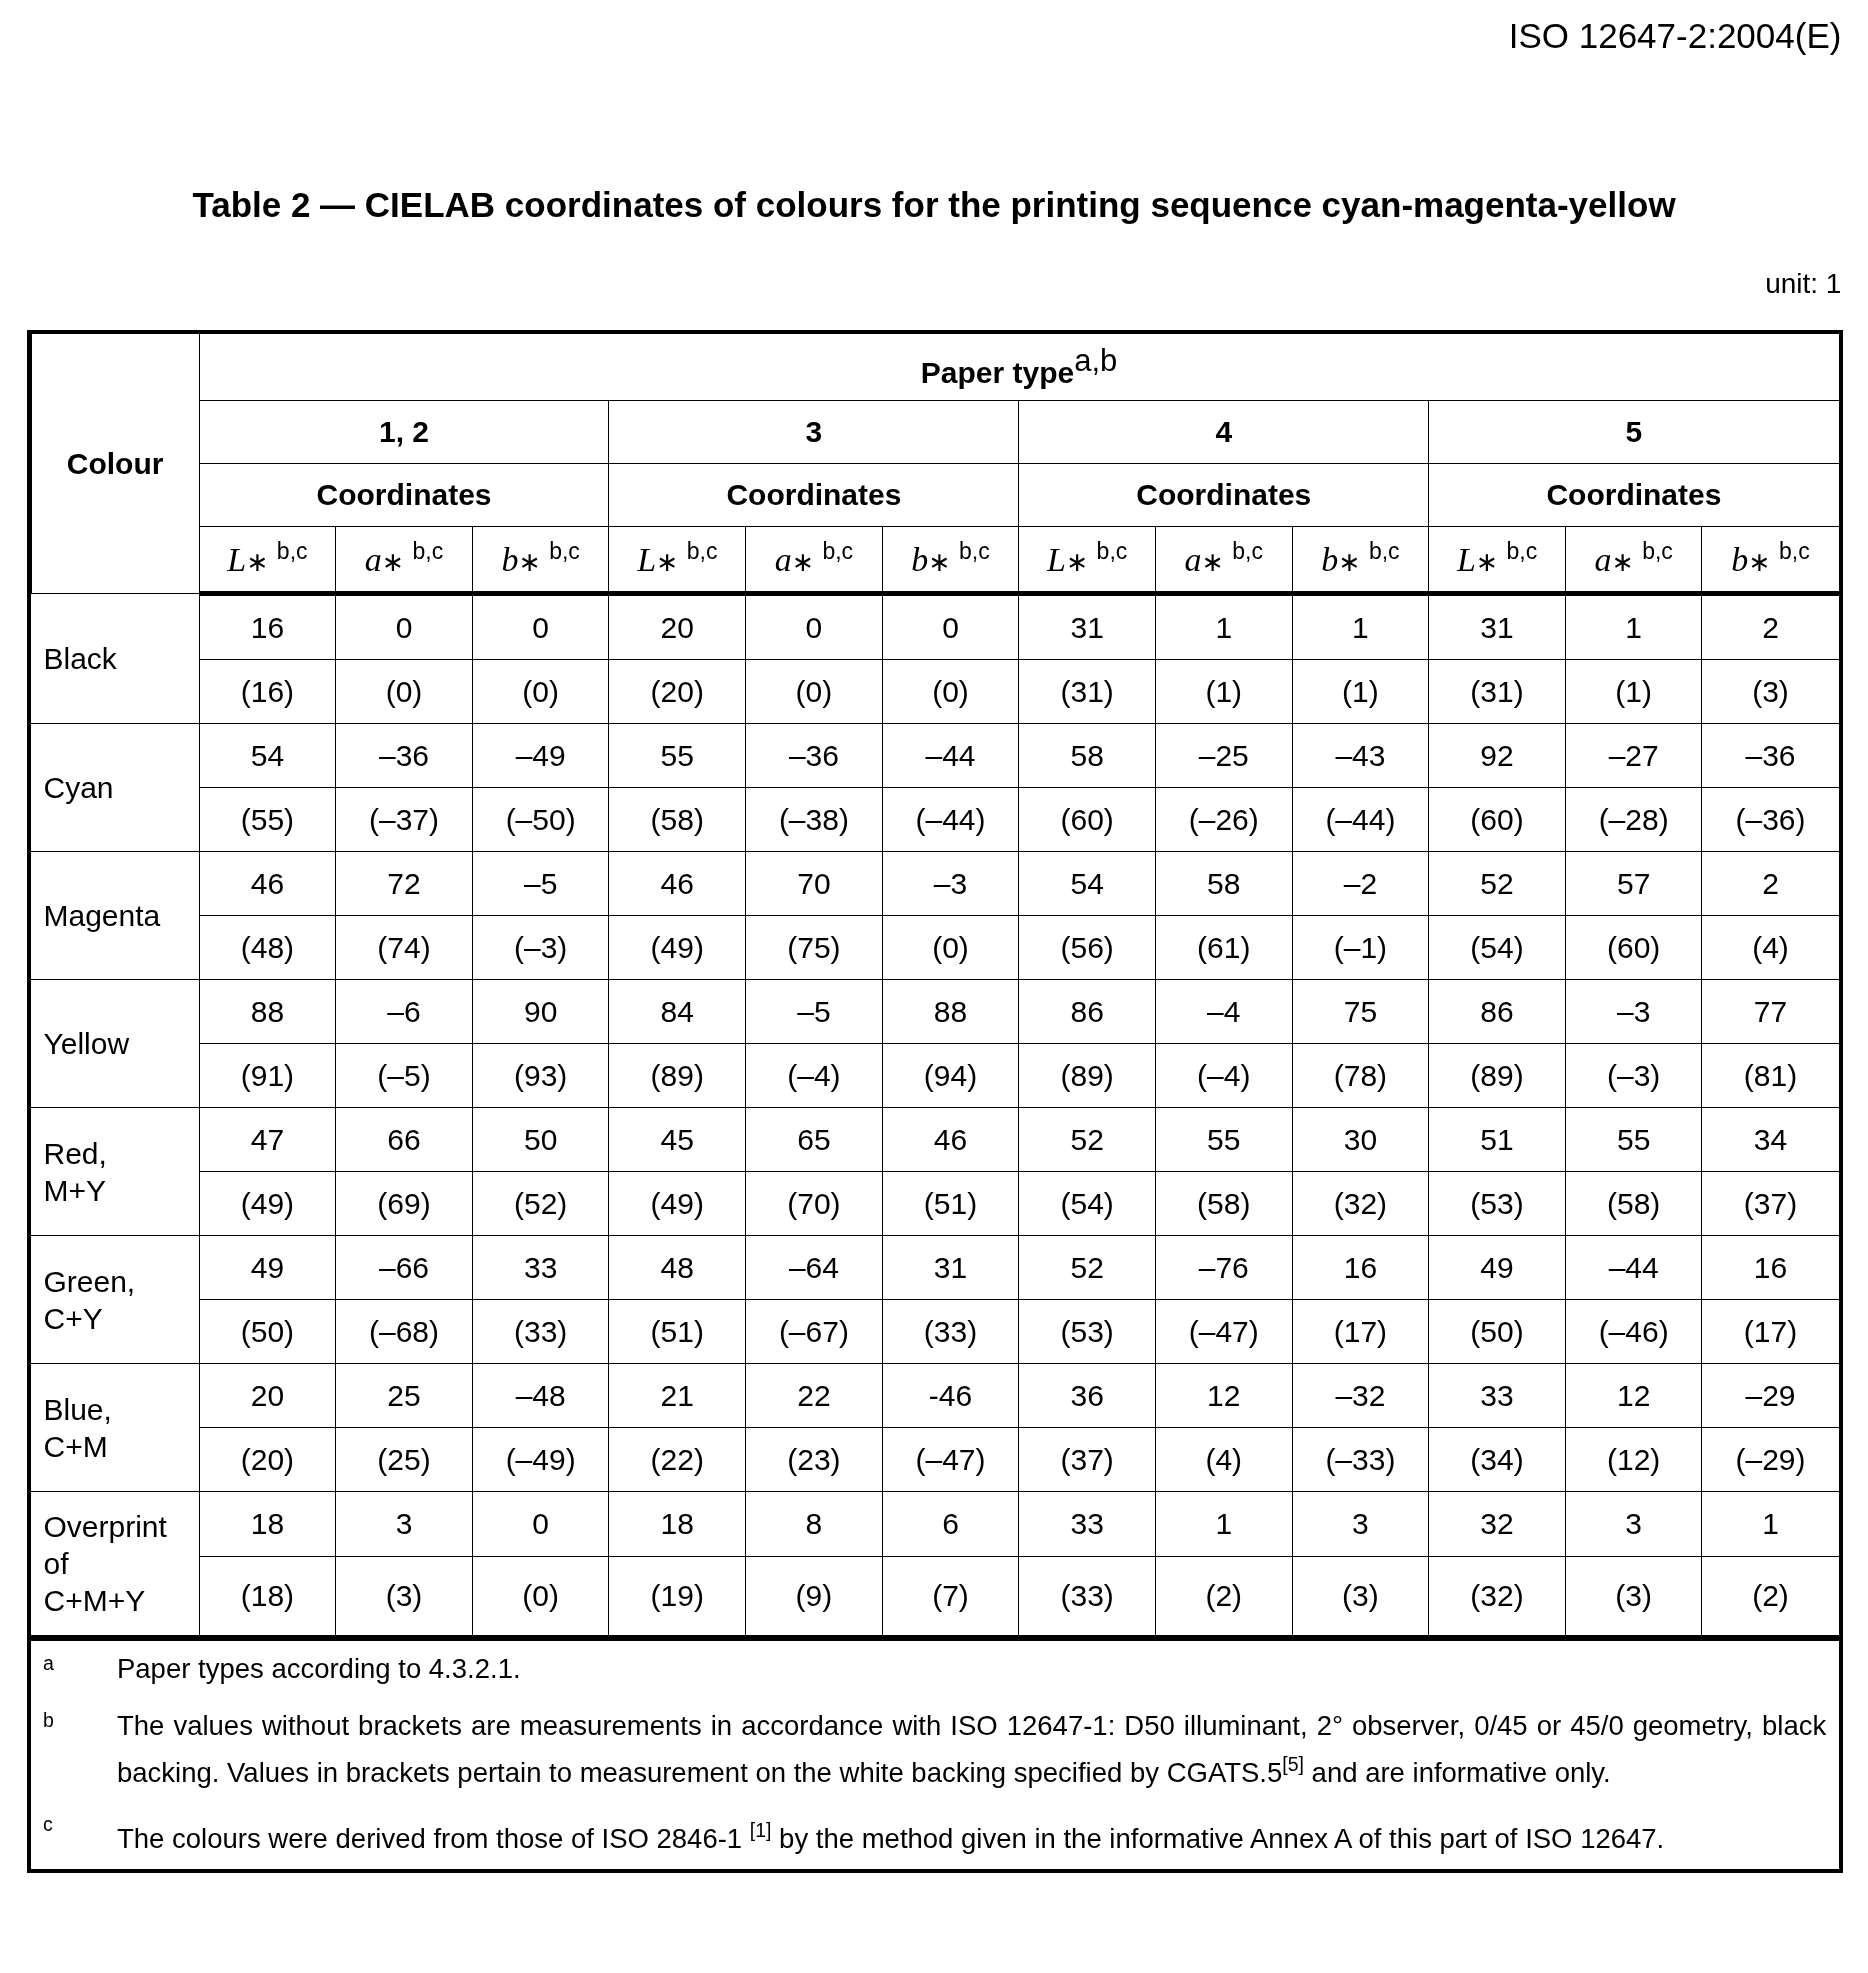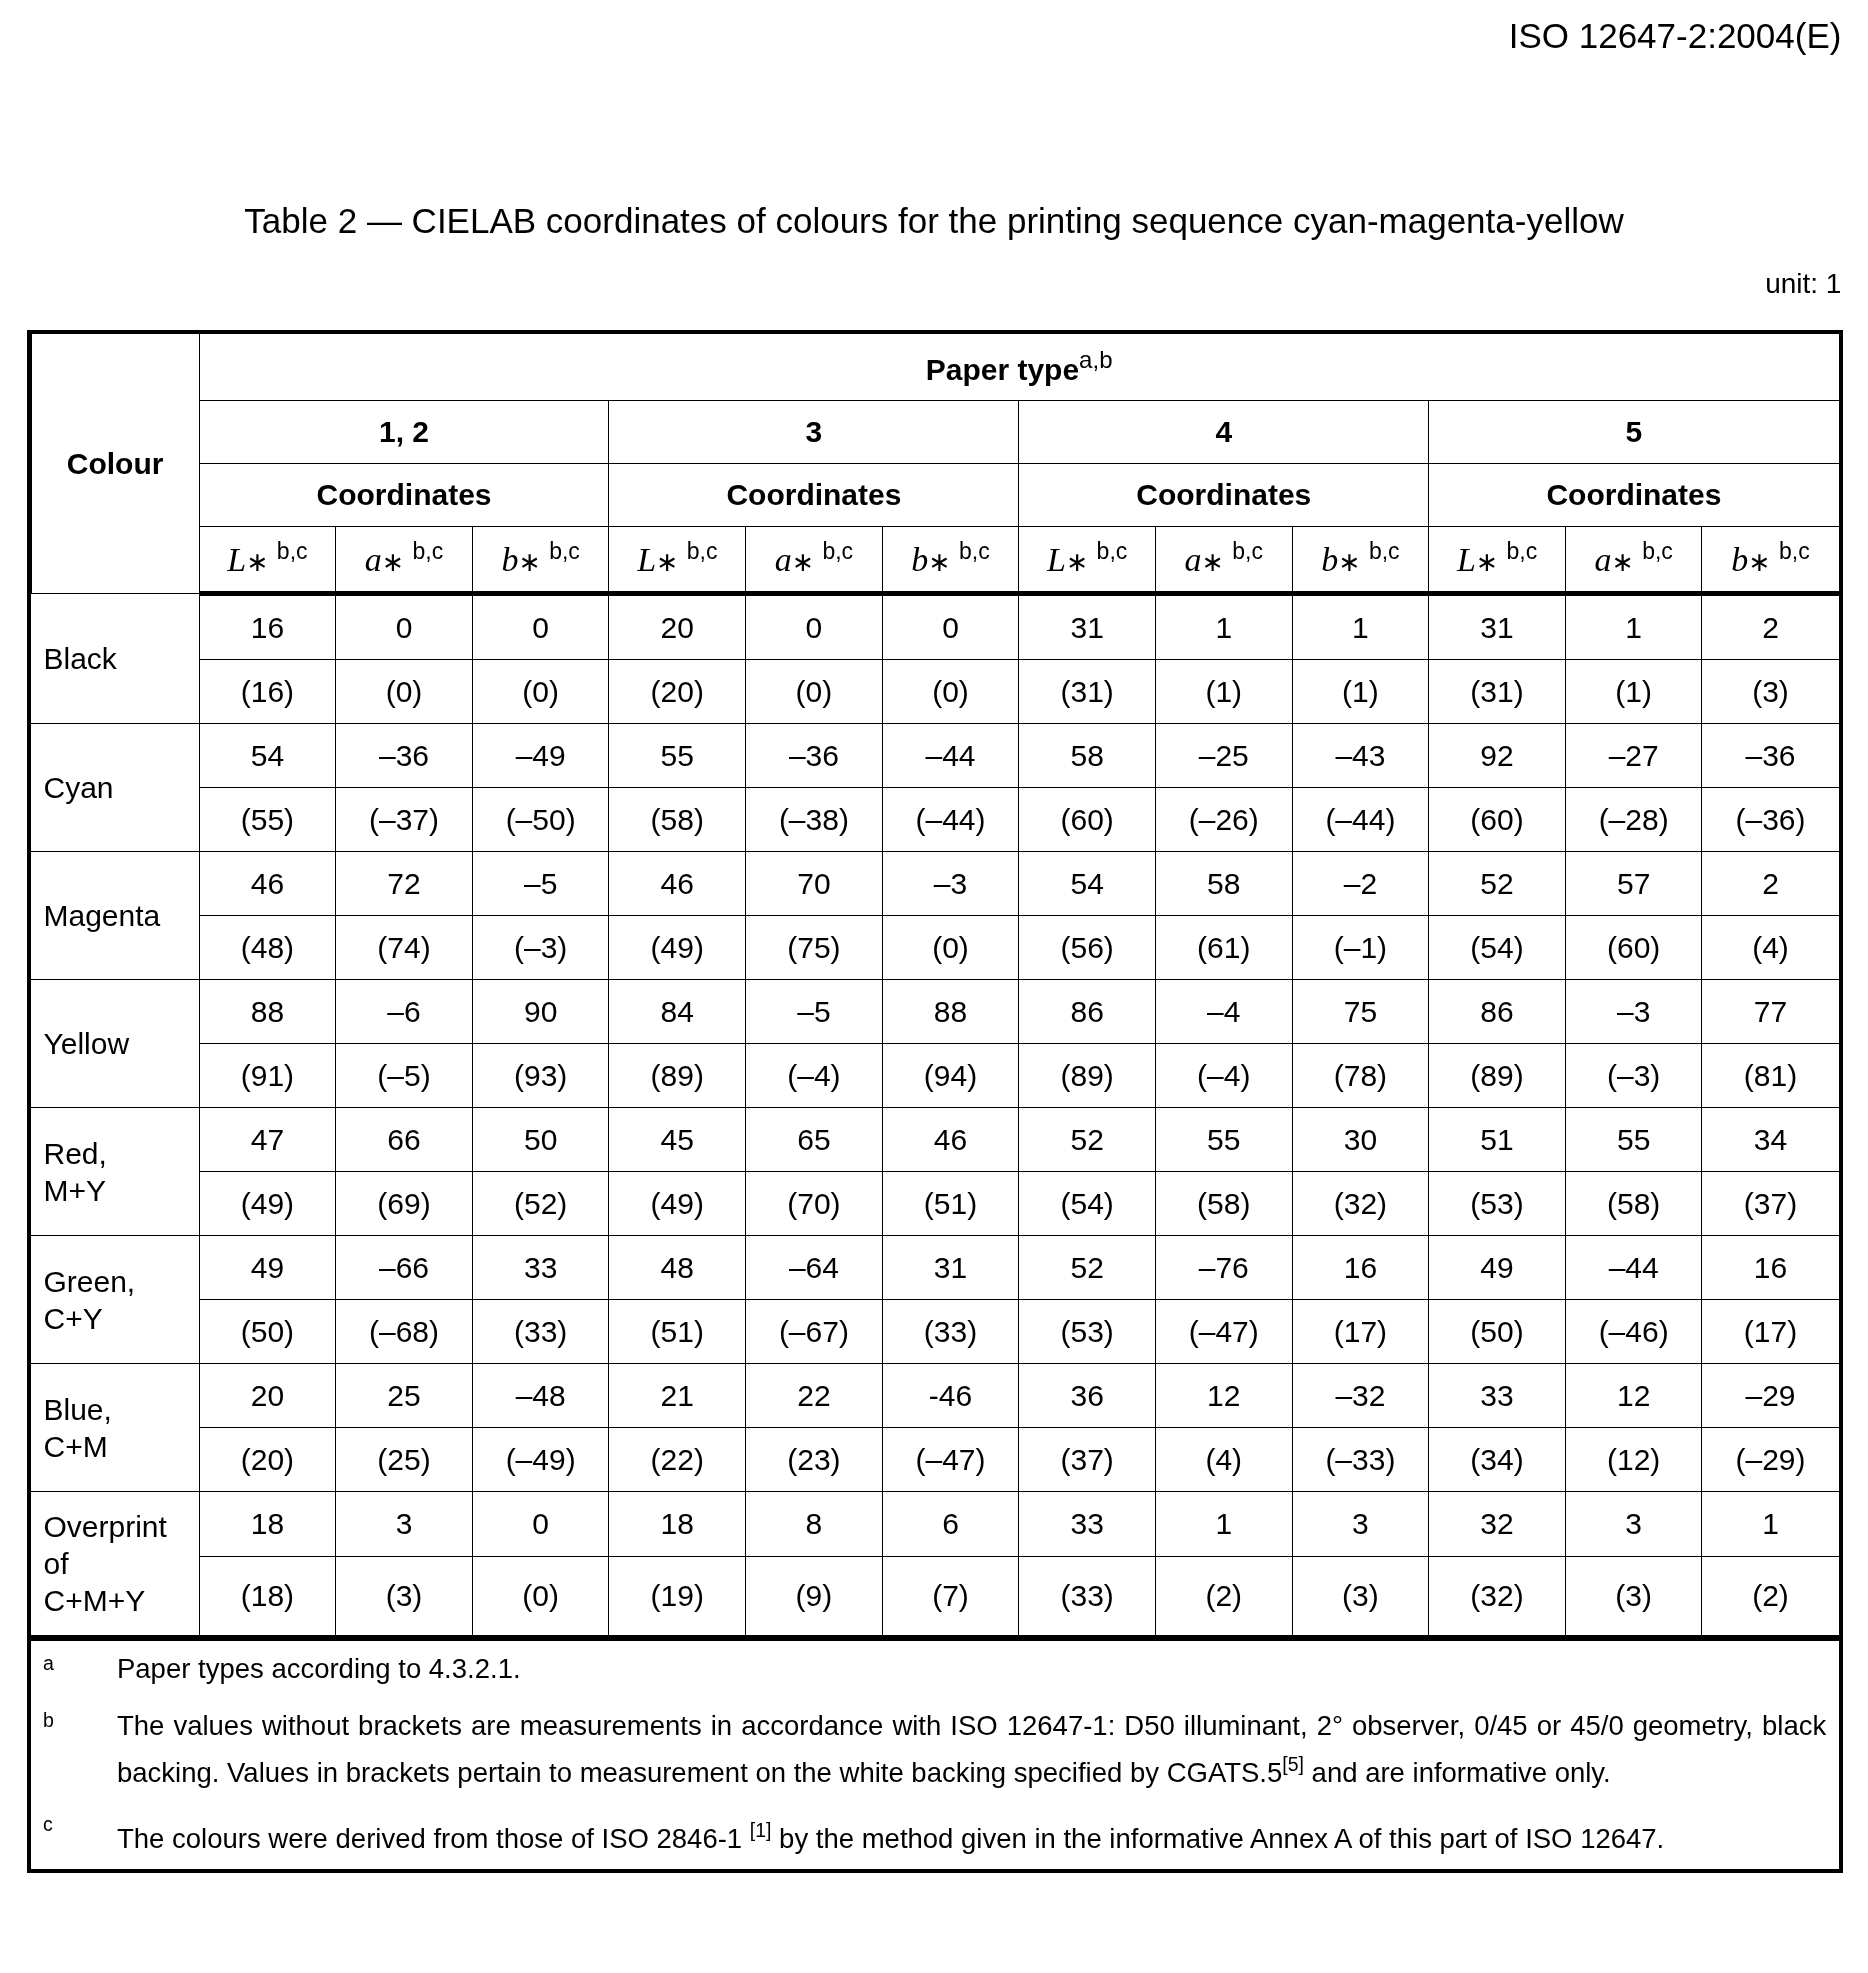--- a/index.html
+++ b/index.html
@@ -5,22 +5,22 @@
   html, body { margin: 0; padding: 0; background: #ffffff; }
   body {
     width: 1868px; height: 1974px; position: relative; overflow: hidden;
     font-family: "Liberation Sans", sans-serif; color: #000;
   }
   .doc-header {
     position: absolute; right: 26.6px; top: 16px;
     font-size: 35px; font-weight: normal; letter-spacing: 0px;
   }
   .table-title {
-    position: absolute; left: 0; width: 1868px; top: 201px; text-align: center;
-    font-size: 35px; font-weight: normal;
+    position: absolute; left: 0; width: 1868px; top: 185px; text-align: center;
+    font-size: 35px; font-weight: bold;
   }
   .unit {
     position: absolute; right: 26.6px; top: 268px; font-size: 28px;
   }
   .tbl-wrap {
     position: absolute; left: 26.6px; top: 330px; width: 1816px;
     border: 4.4px solid #000; box-sizing: border-box;
   }
   table.data {
     border-collapse: collapse; width: 100%; table-layout: fixed;
@@ -40,21 +40,21 @@
   tr.r-axis th sup { font-size: 23px; font-style: normal; font-family: "Liberation Sans", sans-serif; vertical-align: 12.4px; }
   th.colour-head { border-left: none; border-top: none; }
   tr.r-axis th { border-bottom: 5.3px solid #000; }
   table.data tr:first-child th { border-top: none; }
   table.data td.colour-name {
     text-align: left; padding-left: 12.4px; font-size: 30px; line-height: 37px; border-left: none;
   }
   tr.dr td { height: 63px; }
   tr.dr.sub td.val { }
   table.data tr td:last-child, table.data tr th:last-child { border-right: none; }
-  sup.paper-sup { font-size: 24px; font-weight: normal; vertical-align: 12.4px; }
+  sup.paper-sup { font-size: 31px; font-weight: normal; vertical-align: 12.4px; }
   .footnotes {
     border-top: 5.3px solid #000; padding: 8.9px 12.4px 10.6px 12.4px; font-size: 27.5px;
   }
   .fn { display: flex; margin-bottom: 19.5px; line-height: 38px; }
   .fn:last-child { margin-bottom: 0; }
   .fn-key { width: 74px; flex: none; font-size: 19.5px; line-height: 26.6px; }
   .fn-text { flex: 1; text-align: justify; }
   .fn-text sup { font-size: 19.5px; vertical-align: 10.6px; }
 </style>
 </head>

